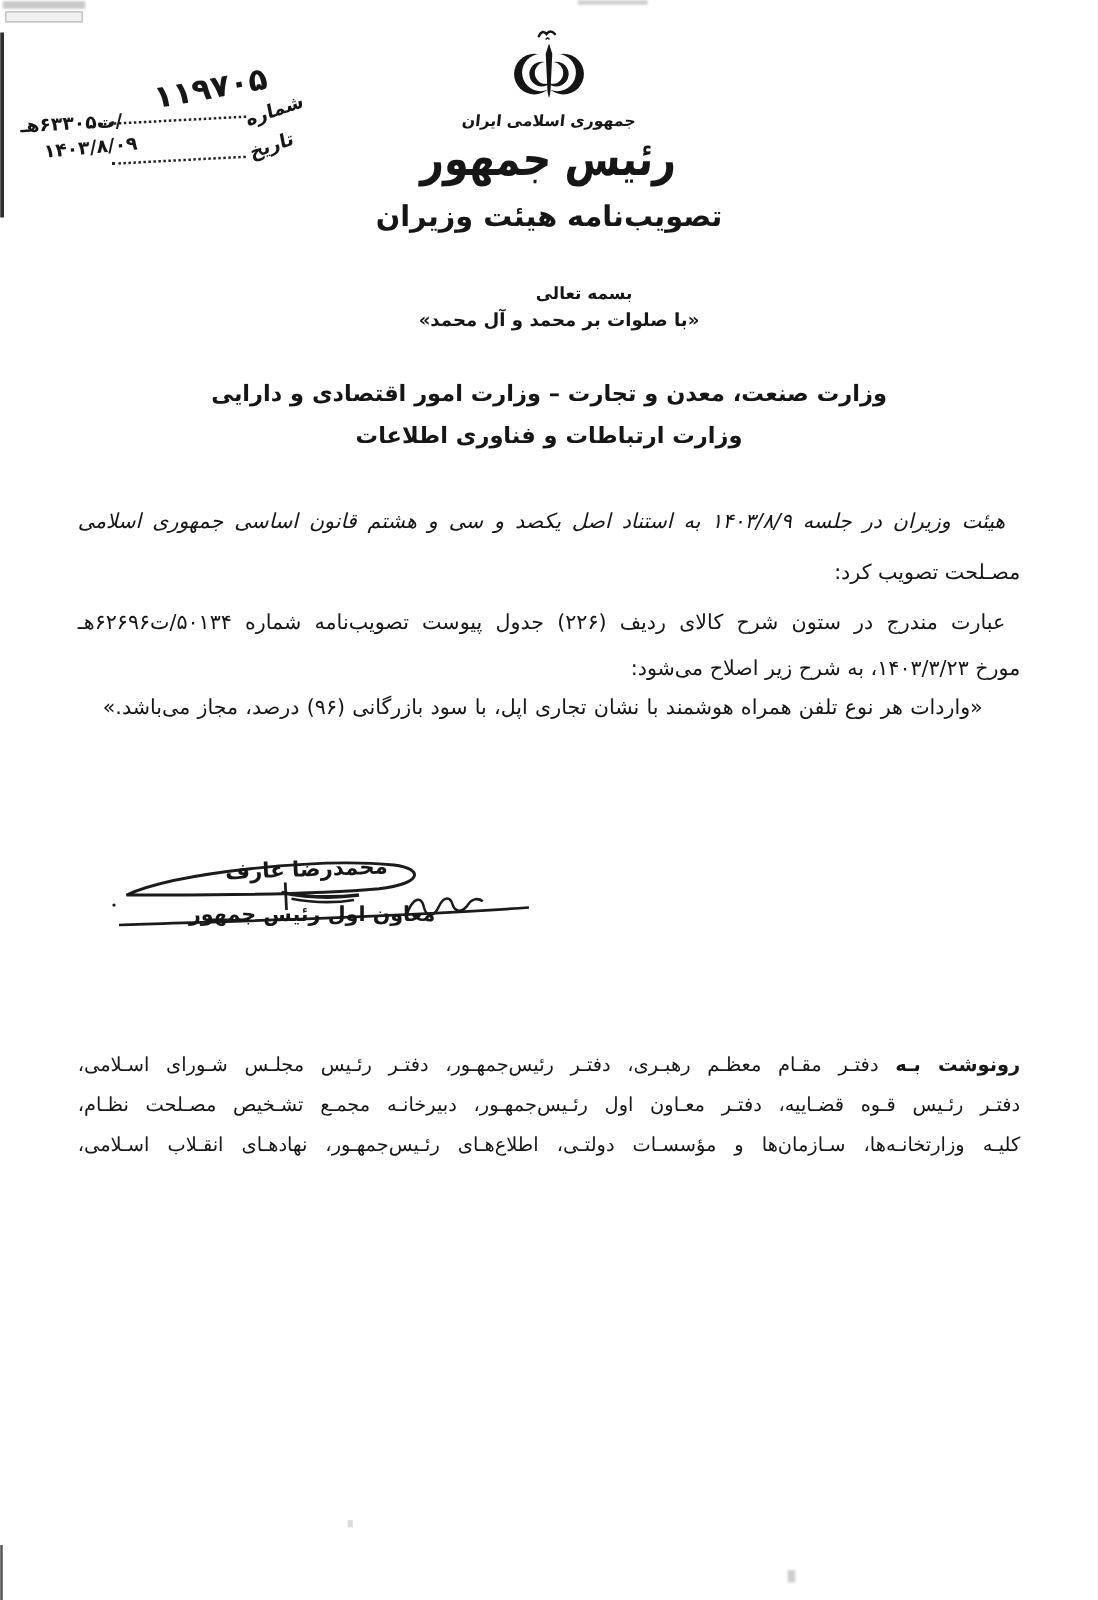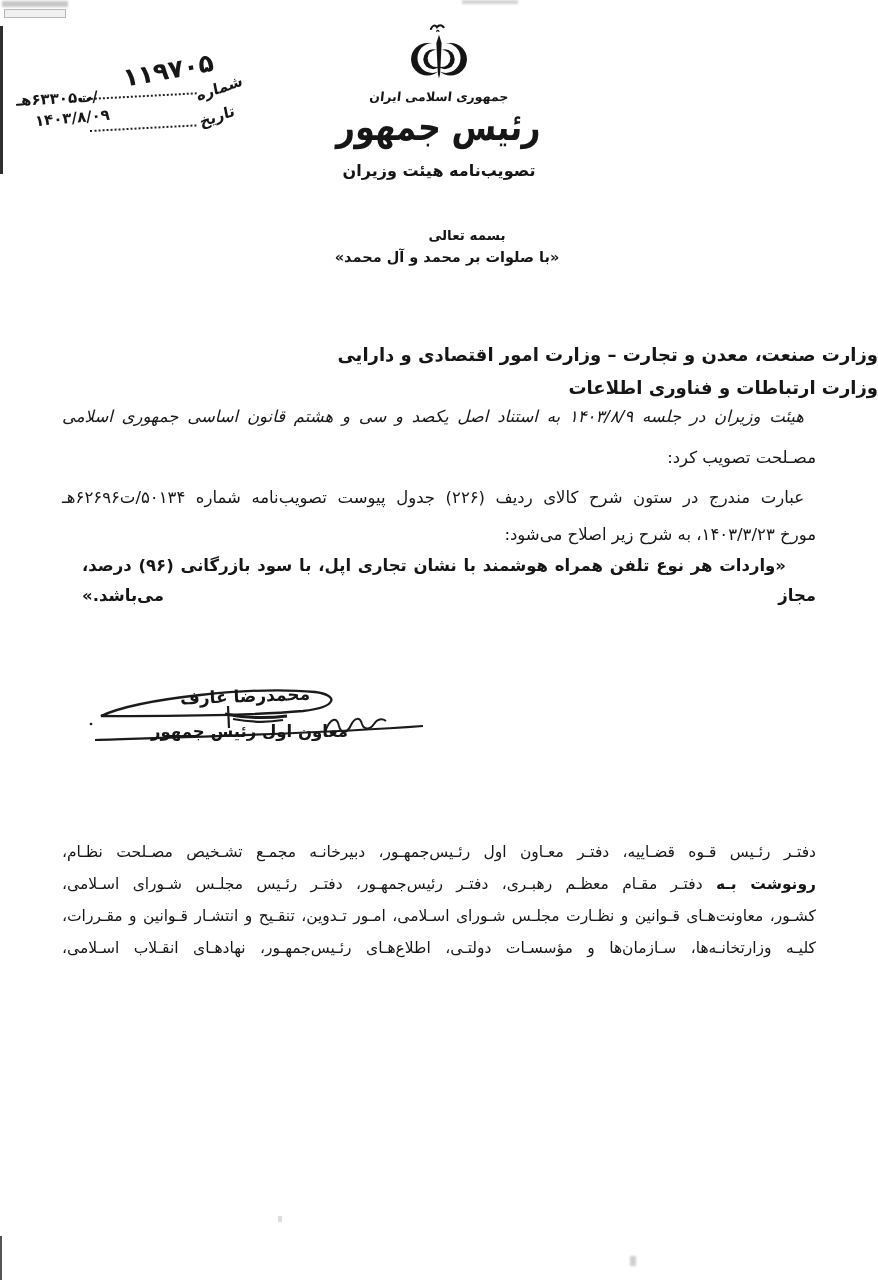--- a/index.html
+++ b/index.html
@@ -14,43 +14,43 @@
   .edge-line-1{position:absolute;left:0;top:26px;width:3px;height:148px;background:#2e2e2e;filter:blur(.4px);}
   .edge-line-2{position:absolute;left:0;top:1236px;width:2px;height:44px;background:#555;filter:blur(.4px);}
   .speck-1{position:absolute;left:630px;top:1256px;width:6px;height:10px;background:#cfcfcf;filter:blur(1px);}
   .speck-2{position:absolute;left:278px;top:1216px;width:4px;height:6px;background:#ddd;filter:blur(.5px);}
   .smudge-top{position:absolute;left:462px;top:0;width:56px;height:4px;background:#b5b5b5;filter:blur(1px);opacity:.6;}
   
   .header{position:absolute;top:22px;left:0;right:0;text-align:center;}
   .emblem{display:block;margin:0 auto;}
   .country{font-size:12.5px;font-weight:600;margin-top:3px;transform:skewX(-6deg);}
   .calligraphy{font-size:32px;font-weight:bold;margin-top:4px;transform:scaleY(1.18) skewX(-4deg);letter-spacing:-1px;}
-  .doctype{font-size:16px;font-weight:bold;margin-top:15px;letter-spacing:.5px;}
+  .doctype{font-size:23px;font-weight:bold;margin-top:15px;letter-spacing:.5px;}
   
   .stamp{position:absolute;top:56px;left:8px;width:238px;height:88px;transform:rotate(-3deg);}
   .stamp .stamped-number{position:absolute;right:30px;top:2px;font-size:25px;font-weight:bold;letter-spacing:5px;transform:rotate(-7deg);white-space:nowrap;}
   .stamp .lbl-no{position:absolute;right:2px;top:28px;font-size:15px;font-weight:600;transform:rotate(-16deg) skewX(-8deg);}
   .stamp .dots-1{position:absolute;right:49px;top:24px;width:117px;height:16px;border-bottom:2.5px dotted #222;}
   .stamp .number-code{position:absolute;left:8px;top:30px;font-size:15px;font-weight:bold;white-space:nowrap;}
   .stamp .lbl-date{position:absolute;right:12px;top:56px;font-size:15px;font-weight:600;transform:rotate(-16deg) skewX(-8deg);}
   .stamp .dots-2{position:absolute;right:51px;top:56px;width:107px;height:16px;border-bottom:2.5px dotted #222;}
   .stamp .date-value{position:absolute;left:26px;top:50px;font-size:15px;font-weight:bold;letter-spacing:2px;transform:rotate(-2deg);white-space:nowrap;}
   
   .besmeh{position:absolute;top:227px;left:0;right:0;text-align:center;font-size:13.5px;font-weight:600;transform:translateX(28px);}
   .salawat{position:absolute;top:249px;left:0;right:0;text-align:center;font-size:14.5px;font-weight:600;transform:translateX(8px);}
   
-  .addressees{position:absolute;top:299px;left:0;right:0;text-align:right;font-size:18px;font-weight:bold;line-height:33px;margin-top:39px;}
+  .addressees{position:absolute;top:299px;left:0;right:0;text-align:center;font-size:18px;font-weight:bold;line-height:33px;}
   
   .bodyline{position:absolute;right:62px;left:62px;font-size:16.5px;line-height:30px;}
   .just{text-align:justify;text-align-last:justify;}
   .p1l1{top:402px;text-indent:12px;font-style:italic;}
   .p1l2{top:443px;text-align:right;}
   .p2l1{top:483px;text-indent:12px;}
   .p2l2{top:520px;text-align:right;}
-  .quote{top:551px;font-weight:bold;text-indent:30px;margin-left:20px;}
+  .quote{top:551px;font-weight:normal;text-indent:30px;margin-left:20px;}
   
   .sig{position:absolute;left:85px;top:650px;width:345px;height:112px;}
   .sig svg{position:absolute;left:0;top:0;}
   .sig-name{position:absolute;left:95px;top:36px;font-size:17px;font-weight:bold;transform:rotate(-2deg);white-space:nowrap;}
   .sig-role{position:absolute;left:66px;top:72px;font-size:16.5px;font-weight:bold;white-space:nowrap;}
   
   .dist{position:absolute;top:836px;right:62px;left:62px;font-size:15.5px;line-height:32px;}
   .dist-line{text-align:justify;text-align-last:justify;}
   .dist-last{text-align:right;text-align-last:right;}
   .dist b{font-weight:bold;}
@@ -119,19 +119,18 @@
       <path d="M143 56 l 1 22" fill="none" stroke="#1b1b1b" stroke-width="2.2"></path>
       <path d="M240 82 c 5 -14 12 -16 14 -6 c 2 8 8 8 12 -1 c 4 -8 9 -8 11 -1 c 2 6 8 6 12 0 c 3 -5 8 -6 12 -3" fill="none" stroke="#1b1b1b" stroke-width="2"></path>
       <path d="M10 90 C 100 87, 230 84, 338 76" fill="none" stroke="#1b1b1b" stroke-width="2.2"></path>
       <circle cx="6" cy="74" r="1.3" fill="#1b1b1b"></circle>
     </svg>
     <div class="sig-name">محمدرضا عارف</div>
     <div class="sig-role">معاون اول رئیس جمهور</div>
   </div>
 
   <div class="dist">
+    <div class="dist-line"><b>رونوشت بـه</b> <span>دفتـر مقـام معظـم رهبـری، دفتـر رئیس‌جمهـور، دفتـر رئـیس مجلـس شـورای اسـلامی،</span></div>
     <div class="dist-line">دفتـر رئـیس قـوه قضـاییه، دفتـر معـاون اول رئـیس‌جمهـور، دبیرخانـه مجمـع تشـخیص مصـلحت نظـام،</div>
-    <div class="dist-line"><b>رونوشت بـه</b> <span>دفتـر مقـام معظـم رهبـری، دفتـر رئیس‌جمهـور، دفتـر رئـیس مجلـس شـورای اسـلامی،</span></div>
-    <div class="dist-line">کشـور، معاونت‌هـای قـوانین و نظـارت مجلـس شـورای اسـلامی، امـور تـدوین، تنقـیح و انتشـار قـوانین و مقـررات،</div>
     <div class="dist-line">کلیـه وزارتخانـه‌ها، سـازمان‌ها و مؤسسـات دولتـی، اطلاع‌هـای رئـیس‌جمهـور، نهادهـای انقـلاب اسـلامی،</div>
   </div>
 
 </div>
 
 </body></html>

